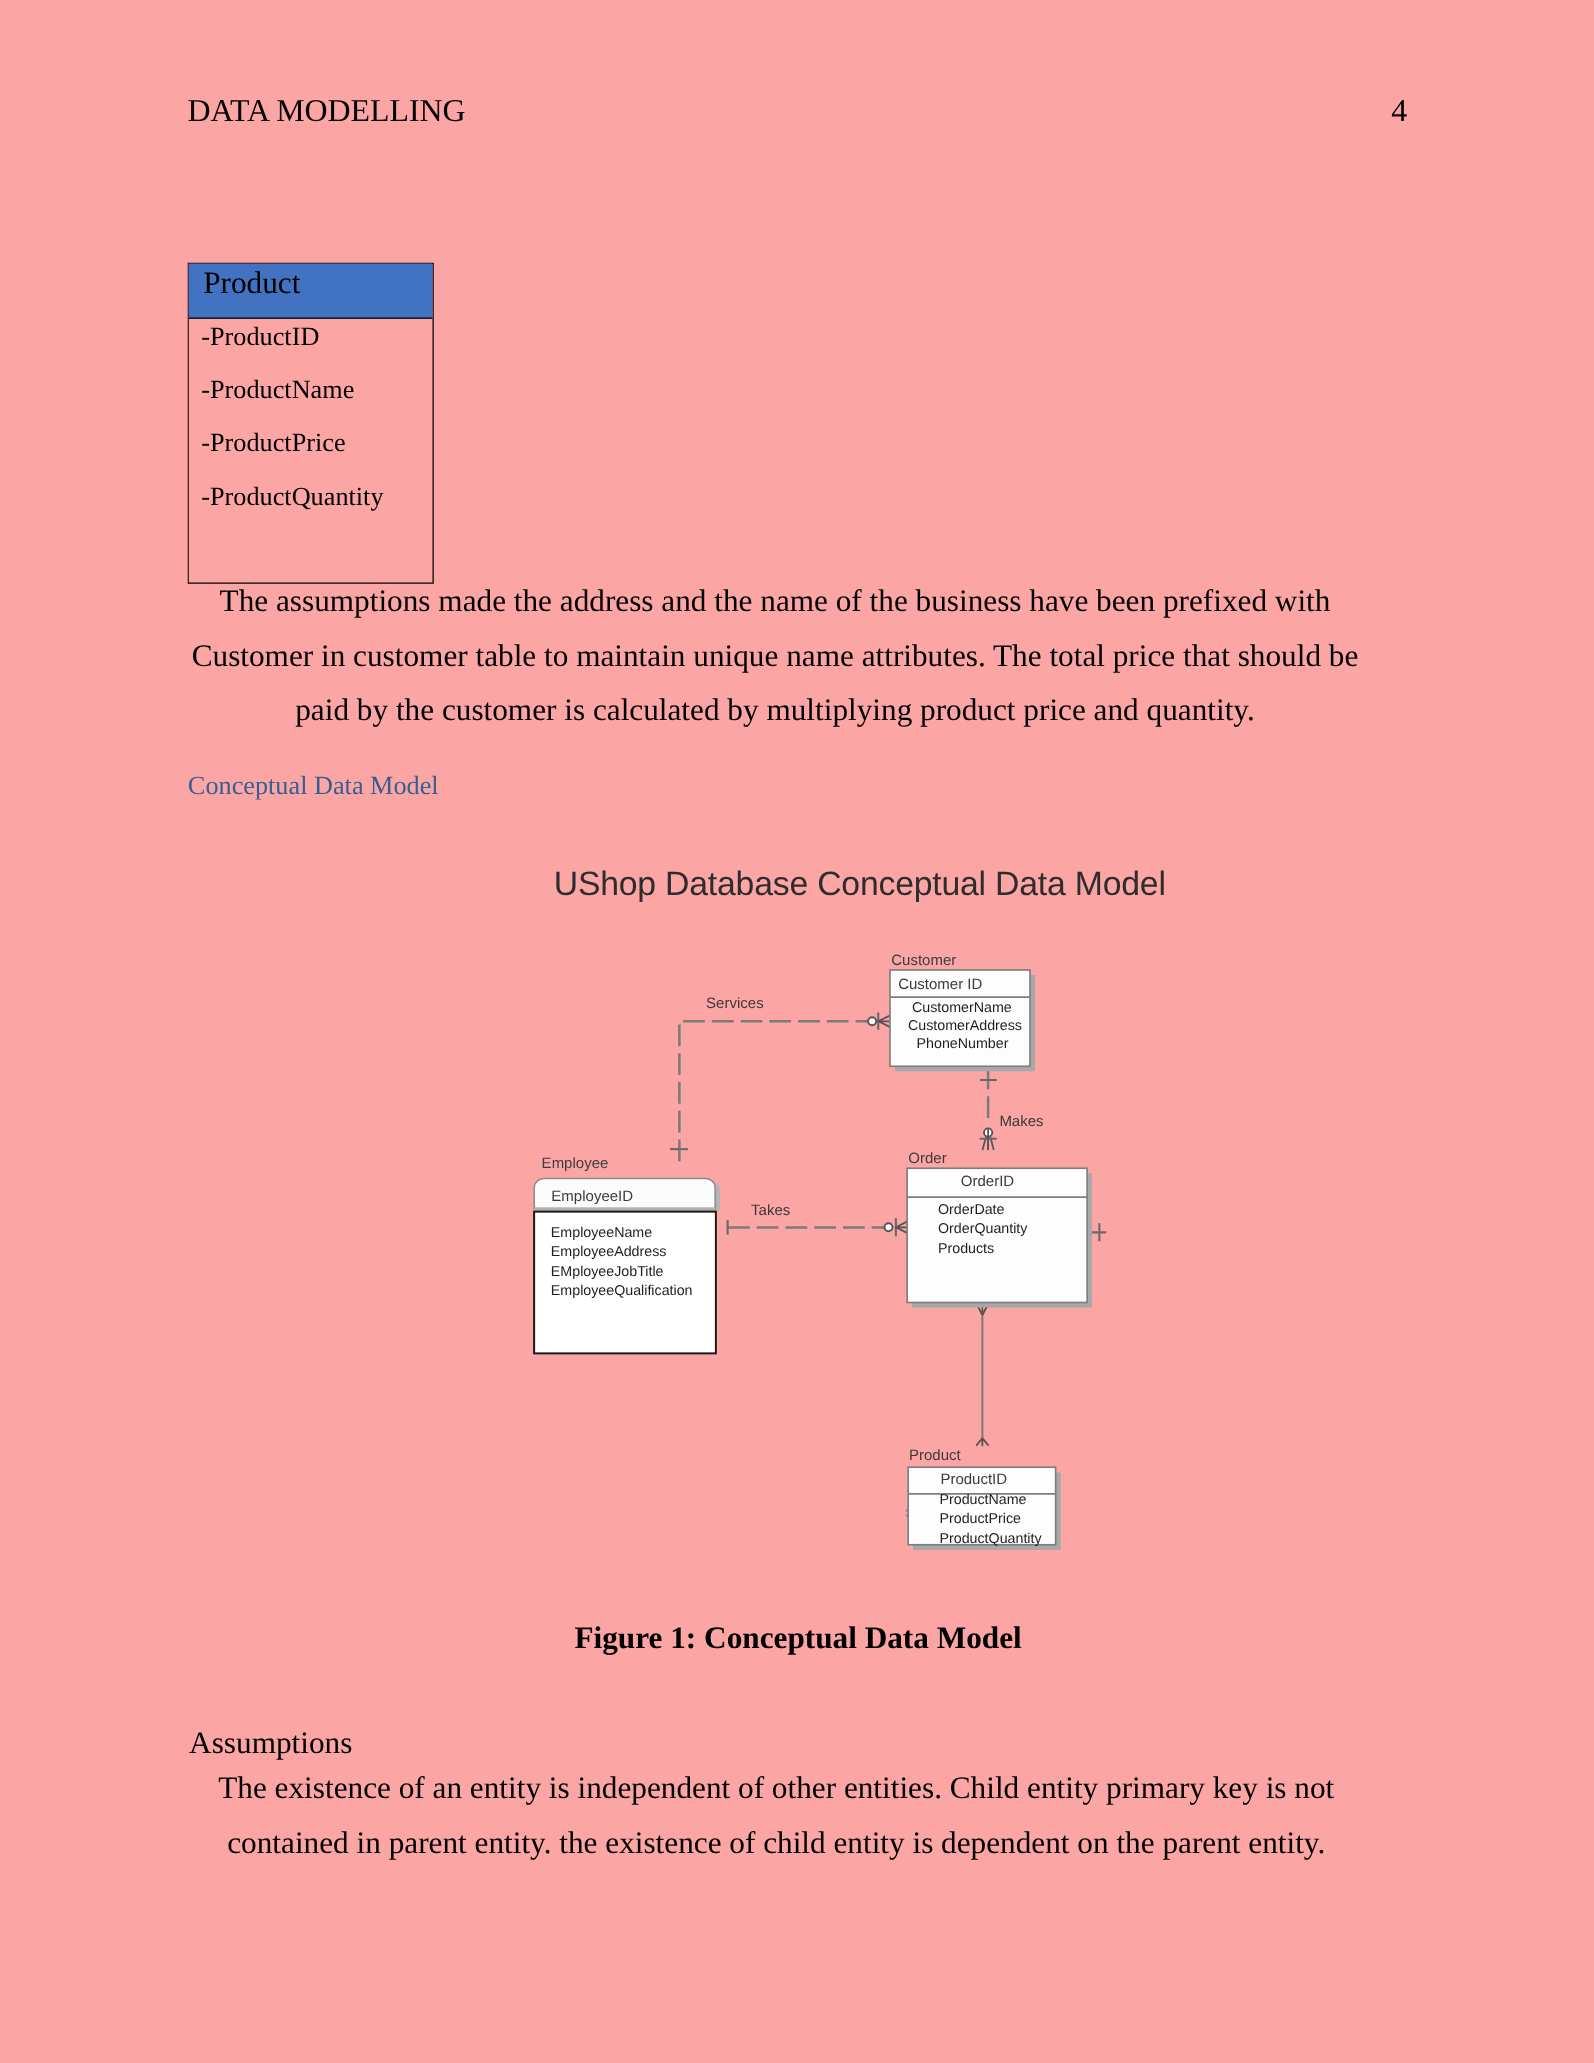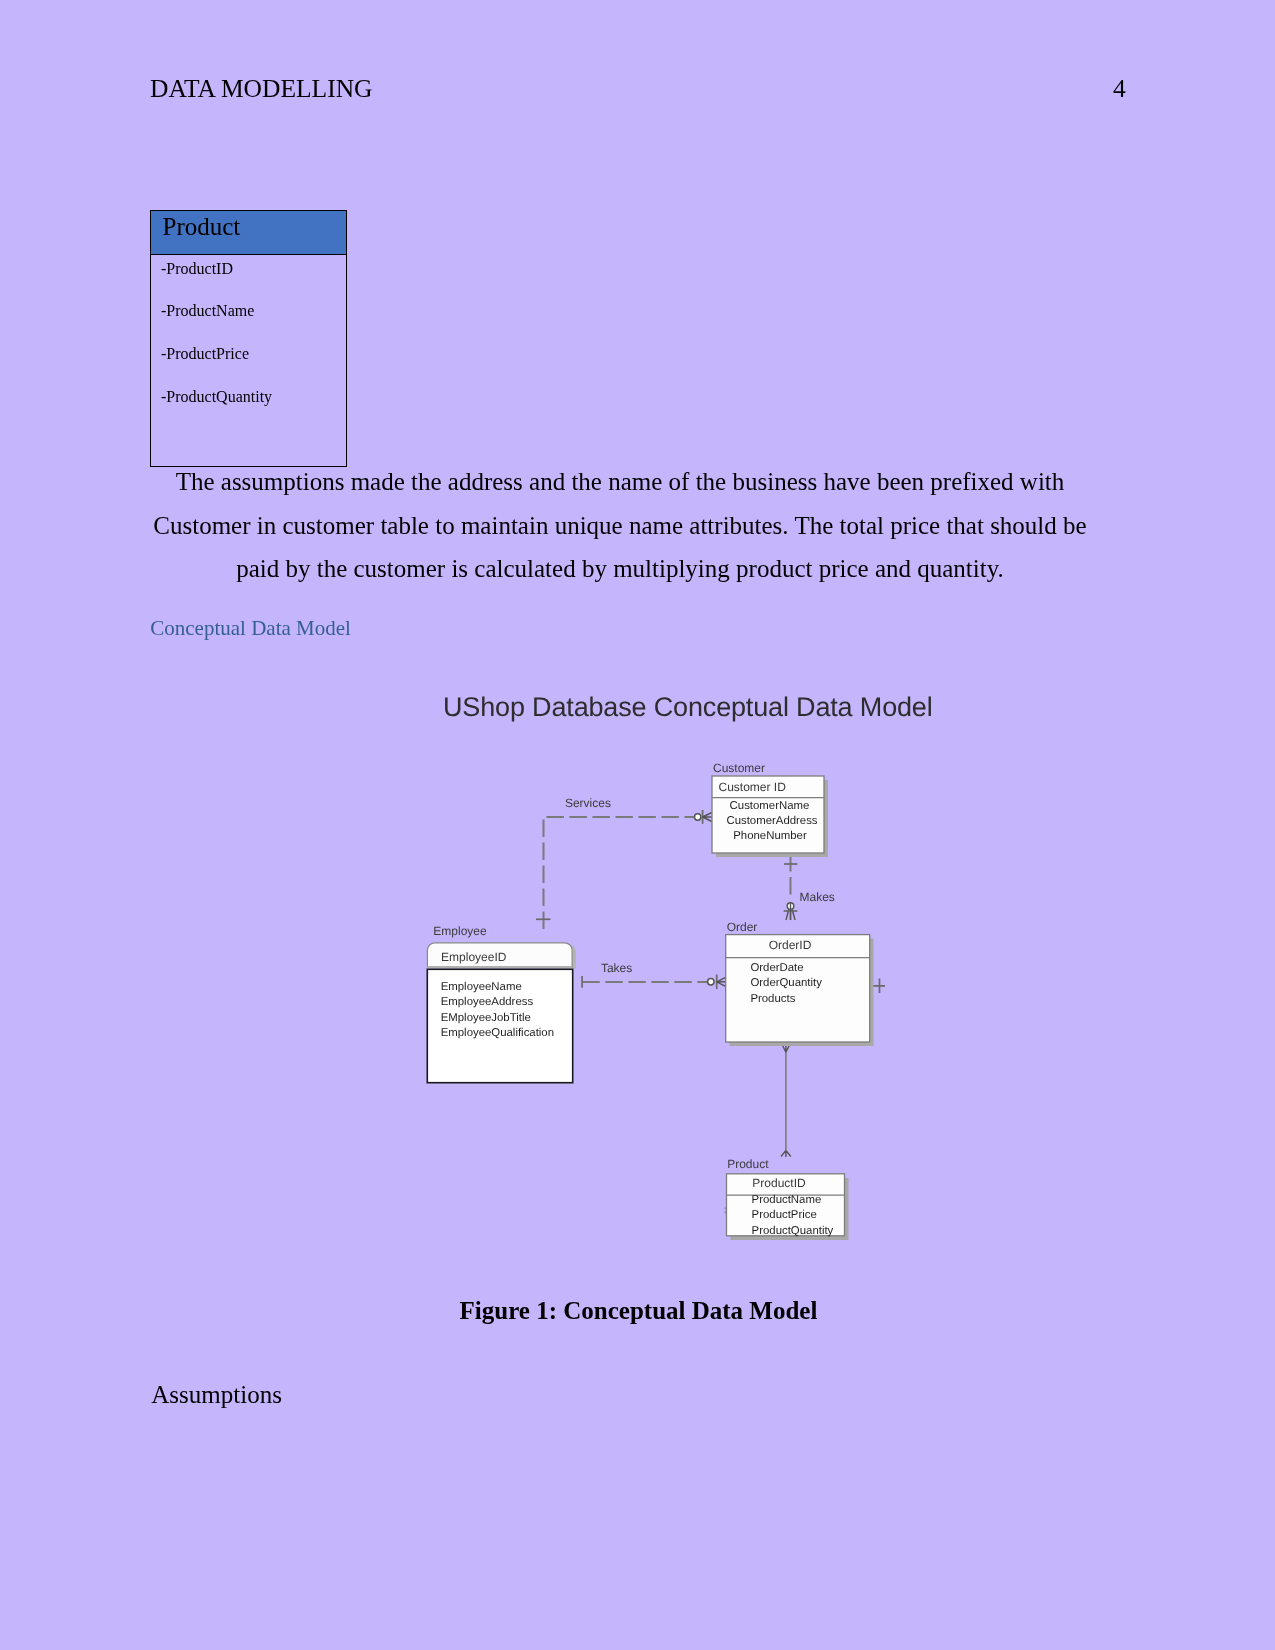--- a/index.html
+++ b/index.html
@@ -1,32 +1,32 @@
 <!DOCTYPE html>
 <html><head>
 <meta charset="utf-8">
 <title>DATA MODELLING</title>
 <style>
   html,body{margin:0;padding:0;background:#ffffff;}
   body{width:1275px;height:1650px;position:relative;overflow:hidden;
        font-family:"Liberation Serif",serif;color:#000000;
        -webkit-font-smoothing:antialiased;}
-  .page{position:absolute;left:0;top:0;width:1275px;height:1650px;background:#c4b5fd;}
+  .page{position:absolute;left:0;top:0;width:1275px;height:1650px;background:#fca5a5;}
 
   
   .run-head{transform:translateZ(0);position:absolute;left:150px;top:71px;font-size:25.5px;line-height:35px;
             white-space:nowrap;}
   .page-num{transform:translateZ(0);position:absolute;left:1113px;top:71px;font-size:25.5px;line-height:35px;}
 
   
   .prod-table{transform:translateZ(0);position:absolute;left:150px;top:210px;width:197px;height:257px;
               border:1.5px solid #000;box-sizing:border-box;}
   .prod-head{height:43.5px;background:#4272C2;border-bottom:1.5px solid #000;
              font-size:25px;line-height:30px;padding-left:11.5px;padding-top:1px;box-sizing:border-box;}
-  .prod-body{padding-left:10px;font-size:16px;line-height:42.7px;padding-top:-0px;margin-top:-7px;}
+  .prod-body{padding-left:10px;font-size:21px;line-height:42.7px;padding-top:-0px;margin-top:-7px;}
 
   
   .para{transform:translateZ(0);position:absolute;font-size:25px;line-height:43.62px;text-align:center;}
   .head2{transform:translateZ(0);position:absolute;font-size:21px;line-height:43.5px;color:#365F91;}
   .caption{transform:translateZ(0);position:absolute;font-size:25px;line-height:43.5px;text-align:center;}
 
   
   .figure{position:absolute;left:0;top:0;width:1275px;height:1650px;
           transform:translateZ(0);will-change:transform;}
   .figure text{-webkit-font-smoothing:antialiased;text-rendering:geometricPrecision;paint-order:stroke;}
@@ -70,20 +70,21 @@
   </div>
 
   <div class="para" id="para1" style="left:150px;top:460px;width:940px;">The assumptions made the address and the name of the business have been prefixed with Customer in customer table to maintain unique name attributes. The total price that should be paid by the customer is calculated by multiplying product price and quantity.</div>
 
   <div class="head2" style="left: 150.3px; top: 607px; color: rgb(54, 95, 145);">Conceptual Data Model</div>
 
   <div class="caption" style="left:168.5px;top:1289px;width:940px;font-weight:bold;">Figure 1: Conceptual Data Model</div>
 
   <div class="para" style="left:151.3px;top:1373px;">Assumptions</div>
 
+  <div class="para" id="para2" style="left:151px;top:1409px;width:940px;">The existence of an entity is independent of other entities. Child entity primary key is not contained in parent entity. the existence of child entity is dependent on the parent entity.</div>
 
   <svg class="figure" width="1275" height="1650" viewBox="0 0 1275 1650" xmlns="http://www.w3.org/2000/svg">
 
     <text class="figtitle" x="443" y="716">UShop Database Conceptual Data Model</text>
     <title>Figure 1: Conceptual Data Model</title>
 
     <g class="conn">
 
       <path class="dash" d="M543.5 929 L543.5 817 L698 817"></path>
 

